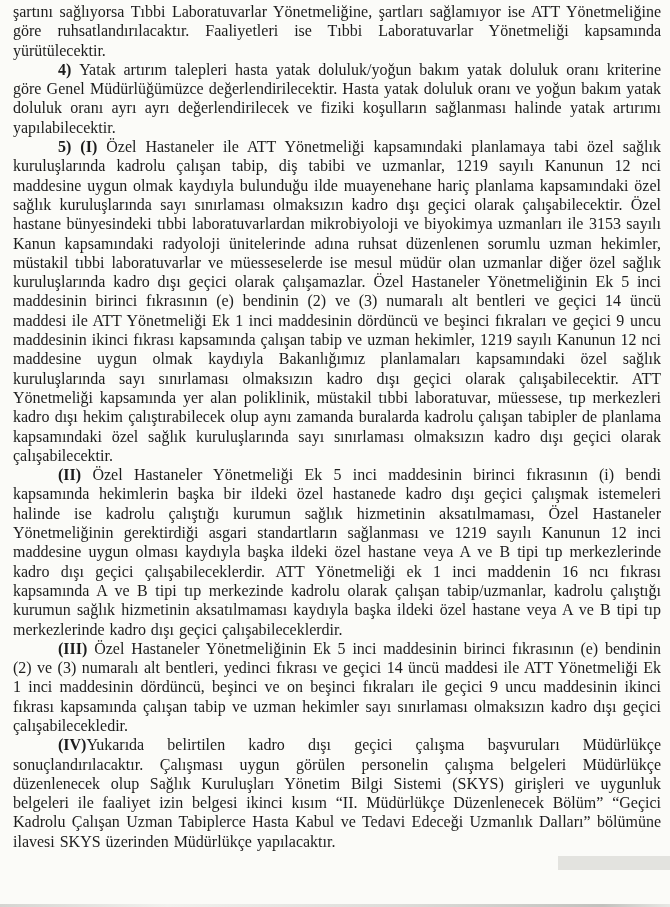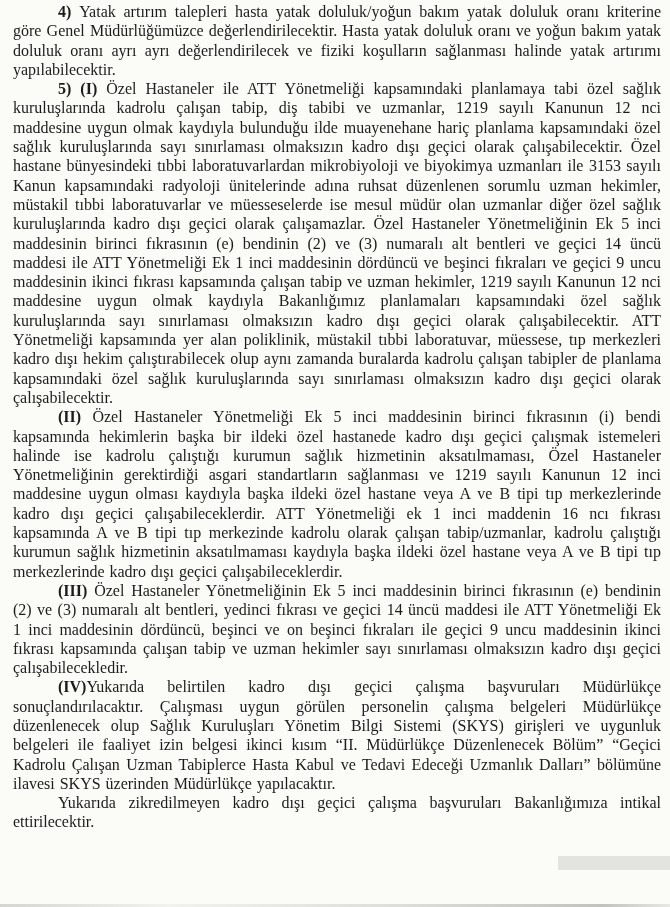--- a/index.html
+++ b/index.html
@@ -50,30 +50,30 @@
       rgba(60,60,55,0.16) 60%, rgba(60,60,55,0.30) 90%, rgba(60,60,55,0.10));
     pointer-events: none;
   }
 </style>
 </head>
 <body>
 
 <div class="page">
   <div class="page-text">
 
+    <p class="para noindent"><span>şartını sağlıyorsa Tıbbi Laboratuvarlar Yönetmeliğine, şartları sağlamıyor ise ATT Yönetmeliğine göre ruhsatlandırılacaktır. Faaliyetleri ise Tıbbi Laboratuvarlar Yönetmeliği kapsamında yürütülecektir.</span></p>
 
     <p class="para"><b class="lead">4) </b><span>Yatak artırım talepleri hasta yatak doluluk/yoğun bakım yatak doluluk oranı kriterine göre Genel Müdürlüğümüzce değerlendirilecektir. Hasta yatak doluluk oranı ve yoğun bakım yatak doluluk oranı ayrı ayrı değerlendirilecek ve fiziki koşulların sağlanması halinde yatak artırımı yapılabilecektir.</span></p>
 
     <p class="para"><b class="lead">5) (I) </b><span>Özel Hastaneler ile ATT Yönetmeliği kapsamındaki planlamaya tabi özel sağlık kuruluşlarında kadrolu çalışan tabip, diş tabibi ve uzmanlar, 1219 sayılı Kanunun 12 nci maddesine uygun olmak kaydıyla bulunduğu ilde muayenehane hariç planlama kapsamındaki özel sağlık kuruluşlarında sayı sınırlaması olmaksızın kadro dışı geçici olarak çalışabilecektir. Özel hastane bünyesindeki tıbbi laboratuvarlardan mikrobiyoloji ve biyokimya uzmanları ile 3153 sayılı Kanun kapsamındaki radyoloji ünitelerinde adına ruhsat düzenlenen sorumlu uzman hekimler, müstakil tıbbi laboratuvarlar ve müesseselerde ise mesul müdür olan uzmanlar diğer özel sağlık kuruluşlarında kadro dışı geçici olarak çalışamazlar. Özel Hastaneler Yönetmeliğinin Ek 5 inci maddesinin birinci fıkrasının (e) bendinin (2) ve (3) numaralı alt bentleri ve geçici 14 üncü maddesi ile ATT Yönetmeliği Ek 1 inci maddesinin dördüncü ve beşinci fıkraları ve geçici 9 uncu maddesinin ikinci fıkrası kapsamında çalışan tabip ve uzman hekimler, 1219 sayılı Kanunun 12 nci maddesine uygun olmak kaydıyla Bakanlığımız planlamaları kapsamındaki özel sağlık kuruluşlarında sayı sınırlaması olmaksızın kadro dışı geçici olarak çalışabilecektir. ATT Yönetmeliği kapsamında yer alan poliklinik, müstakil tıbbi laboratuvar, müessese, tıp merkezleri kadro dışı hekim çalıştırabilecek olup aynı zamanda buralarda kadrolu çalışan tabipler de planlama kapsamındaki özel sağlık kuruluşlarında sayı sınırlaması olmaksızın kadro dışı geçici olarak çalışabilecektir.</span></p>
 
     <p class="para"><b class="lead">(II) </b><span>Özel Hastaneler Yönetmeliği Ek 5 inci maddesinin birinci fıkrasının (i) bendi kapsamında hekimlerin başka bir ildeki özel hastanede kadro dışı geçici çalışmak istemeleri halinde ise kadrolu çalıştığı kurumun sağlık hizmetinin aksatılmaması, Özel Hastaneler Yönetmeliğinin gerektirdiği asgari standartların sağlanması ve 1219 sayılı Kanunun 12 inci maddesine uygun olması kaydıyla başka ildeki özel hastane veya A ve B tipi tıp merkezlerinde kadro dışı geçici çalışabileceklerdir. ATT Yönetmeliği ek 1 inci maddenin 16 ncı fıkrası kapsamında A ve B tipi tıp merkezinde kadrolu olarak çalışan tabip/uzmanlar, kadrolu çalıştığı kurumun sağlık hizmetinin aksatılmaması kaydıyla başka ildeki özel hastane veya A ve B tipi tıp merkezlerinde kadro dışı geçici çalışabileceklerdir.</span></p>
 
     <p class="para"><b class="lead">(III) </b><span>Özel Hastaneler Yönetmeliğinin Ek 5 inci maddesinin birinci fıkrasının (e) bendinin (2) ve (3) numaralı alt bentleri, yedinci fıkrası ve geçici 14 üncü maddesi ile ATT Yönetmeliği Ek 1 inci maddesinin dördüncü, beşinci ve on beşinci fıkraları ile geçici 9 uncu maddesinin ikinci fıkrası kapsamında çalışan tabip ve uzman hekimler sayı sınırlaması olmaksızın kadro dışı geçici çalışabilecekledir.</span></p>
 
     <p class="para"><b class="lead">(IV)</b><span>Yukarıda belirtilen kadro dışı geçici çalışma başvuruları Müdürlükçe sonuçlandırılacaktır. Çalışması uygun görülen personelin çalışma belgeleri Müdürlükçe düzenlenecek olup Sağlık Kuruluşları Yönetim Bilgi Sistemi (SKYS) girişleri ve uygunluk belgeleri ile faaliyet izin belgesi ikinci kısım “II. Müdürlükçe Düzenlenecek Bölüm” “Geçici Kadrolu Çalışan Uzman Tabiplerce Hasta Kabul ve Tedavi Edeceği Uzmanlık Dalları” bölümüne ilavesi SKYS üzerinden Müdürlükçe yapılacaktır.</span></p>
 
-    <p class="para"><span>Yukarıda zikredilmeyen kadro dışı geçici çalışma başvuruları Bakanlığımıza intikal ettirilecektir.</span></p>
 
   </div>
 
   <div class="artifact-right-smudge"></div>
   <div class="artifact-bottom-edge"></div>
 </div>
 
 </body></html>

